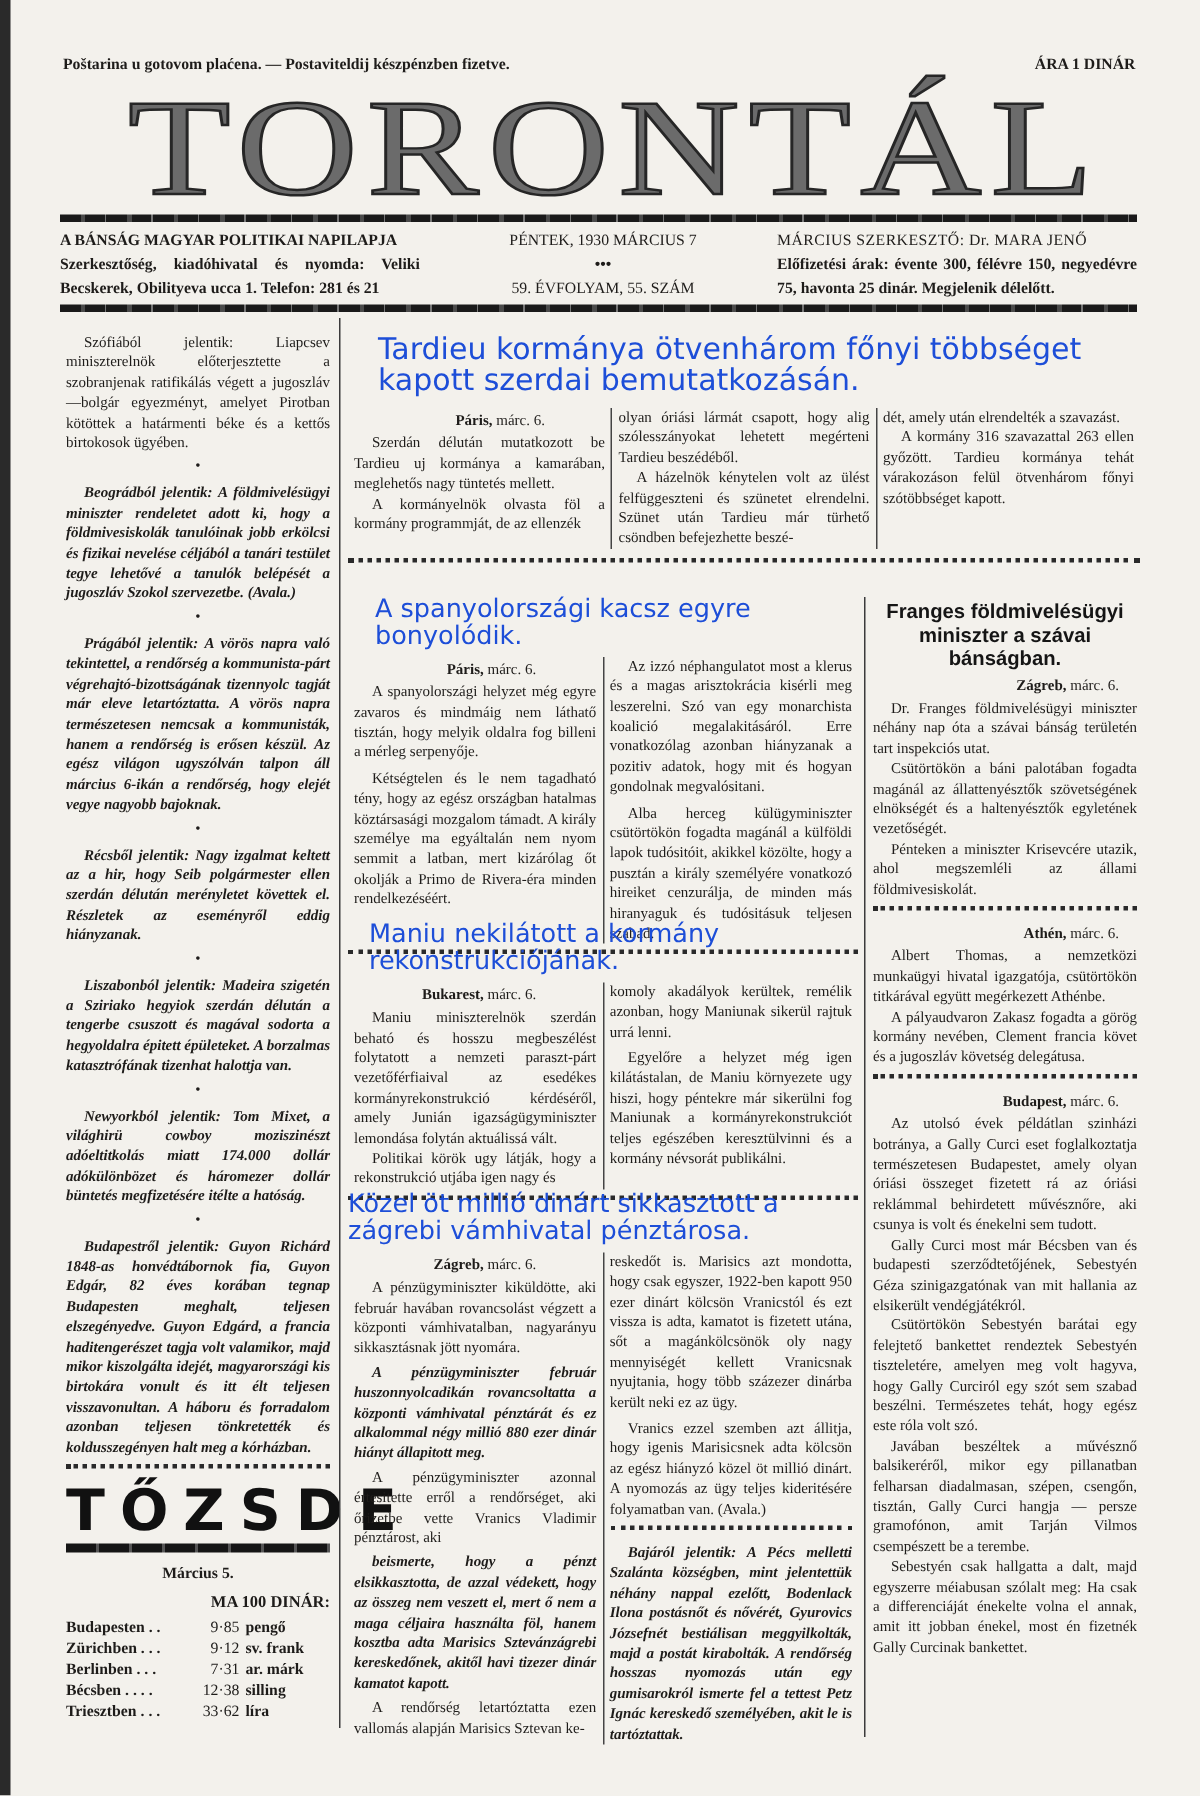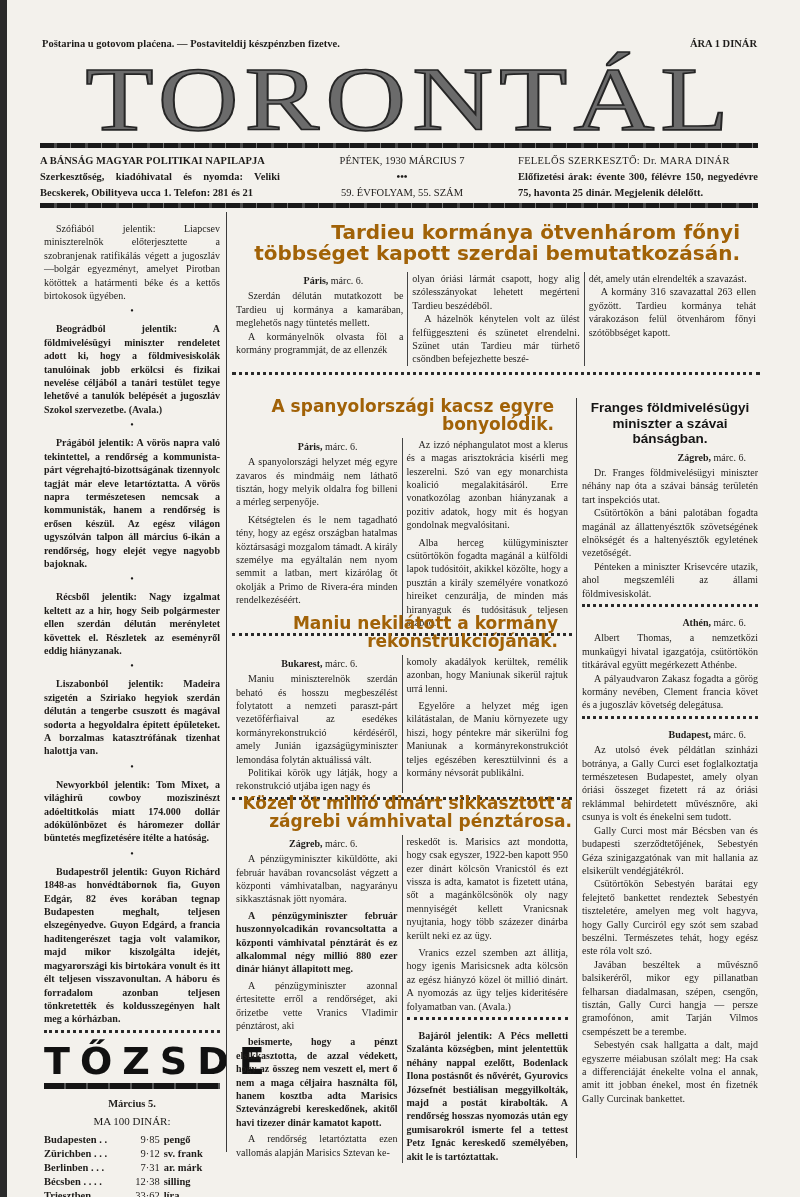--- a/index.html
+++ b/index.html
@@ -14,25 +14,25 @@
   .rule { height:5px; background:repeating-linear-gradient(90deg,#1a1a1a 0 14px,#4a4a4a 14px 17px,#1a1a1a 17px 30px,#777 30px 31px); }
   .rule.r1 { top:143px; left:40px; width:718px; }
   .rule.r2 { top:203px; left:40px; width:718px; }
   .info { top:153px; font-size:10.5px; line-height:16px; font-weight:bold; }
   .info.left { left:40px; width:240px; }
   .info.mid { left:322px; width:160px; text-align:center; font-weight:normal; }
   .info.right { left:518px; width:240px; text-align:justify; }
   .info.right .title { font-weight:normal; letter-spacing:.3px; }
   .col { position:absolute; font-size:10px; line-height:13.4px; text-align:justify; hyphens:manual; }
   .col p { margin:0; text-indent:12px; }
-  .col .bold { font-weight:bold; }
+  .col .bold { font-weight:bold;font-style:italic; }
   .vline { position:absolute; width:1px; background:#3b3b3b; }
   .bullet { text-align:center; font-size:10px; line-height:14px; margin:2px 0 4px; }
   .dots { height:3px; border-top:3px dotted #2a2a2a; margin:4px 0 6px; }
-  .h-big { font-family:"DejaVu Sans", sans-serif; font-weight:bold; text-align:right; color:#a16207; line-height:1.05; }
+  .h-big { font-family:"DejaVu Sans", sans-serif; font-weight:normal; text-align:left; color:#1d4ed8; line-height:1.05; }
   .h-cond { font-family:"Liberation Sans", sans-serif; font-weight:bold; text-align:center; line-height:1.15; color:#151515; }
   .dateline { text-align:right; padding-right:40px; margin:2px 0; font-size:10px; }
   .dateline b { font-weight:bold; }
   .subcols { display:flex; gap:0; }
   .subcols > div { flex:1; padding:0 4px; }
   .subcols > div + div { border-left:1px solid #444; }
   .tozsde { font-family:"DejaVu Sans", sans-serif; font-weight:bold; font-size:38px; letter-spacing:10px; text-align:center; color:#111; line-height:1; }
   .tozsde-rule { height:6px; background:repeating-linear-gradient(90deg,#151515 0 20px,#555 20px 22px); margin:3px 0 8px; }
   table.rates { border-collapse:collapse; width:100%; font-size:10.5px; }
   table.rates td { padding:1px 0; line-height:12px; }
@@ -55,21 +55,21 @@
 <div class="abs info left">
   <div>A BÁNSÁG MAGYAR POLITIKAI NAPILAPJA</div>
   <div style="text-align:justify;">Szerkesztőség, kiadóhivatal és nyomda: Veliki Becskerek, Obilityeva ucca 1. Telefon: 281 és 21</div>
 </div>
 <div class="abs info mid">
   <div>PÉNTEK, 1930 MÁRCIUS 7</div>
   <div style="font-weight:bold;">•••</div>
   <div>59. ÉVFOLYAM, 55. SZÁM</div>
 </div>
 <div class="abs info right">
-  <div class="title">FELELŐS SZERKESZTŐ: Dr. MARA DINÁR</div>
+  <div class="title">MÁRCIUS SZERKESZTŐ: Dr. MARA JENŐ</div>
   <div>Előfizetési árak: évente 300, félévre 150, negyedévre 75, havonta 25 dinár. Megjelenik délelőtt.</div>
 </div>
 <div class="abs rule r2"></div>
 
 <div class="col" style="left:44px; top:222px; width:176px;">
   <p><span>Szófiából jelentik:</span> <span>Liapcsev miniszterelnök előterjesztette a szobranjenak ratifikálás végett a jugoszláv—bolgár egyezményt, amelyet Pirotban kötöttek a határmenti béke és a kettős birtokosok ügyében.</span></p>
   <div class="bullet">•</div>
   <p class="bold"><span>Beográdból jelentik:</span> <span>A földmivelésügyi miniszter rendeletet adott ki, hogy a földmivesiskolák tanulóinak jobb erkölcsi és fizikai nevelése céljából a tanári testület tegye lehetővé a tanulók belépését a jugoszláv Szokol szervezetbe. (Avala.)</span></p>
   <div class="bullet">•</div>
   <p class="bold"><span>Prágából jelentik:</span> <span>A vörös napra való tekintettel, a rendőrség a kommunista-párt végrehajtó-bizottságának tizennyolc tagját már eleve letartóztatta. A vörös napra természetesen nemcsak a kommunisták, hanem a rendőrség is erősen készül. Az egész világon ugyszólván talpon áll március 6-ikán a rendőrség, hogy elejét vegye nagyobb bajoknak.</span></p>
@@ -78,21 +78,21 @@
   <div class="bullet">•</div>
   <p class="bold"><span>Liszabonból jelentik:</span> <span>Madeira szigetén a Sziriako hegyiok szerdán délután a tengerbe csuszott és magával sodorta a hegyoldalra épitett épületeket. A borzalmas katasztrófának tizenhat halottja van.</span></p>
   <div class="bullet">•</div>
   <p class="bold"><span>Newyorkból jelentik:</span> <span>Tom Mixet, a világhirü cowboy moziszinészt adóeltitkolás miatt 174.000 dollár adókülönbözet és háromezer dollár büntetés megfizetésére itélte a hatóság.</span></p>
   <div class="bullet">•</div>
   <p class="bold"><span>Budapestről jelentik:</span> <span>Guyon Richárd 1848-as honvédtábornok fia, Guyon Edgár, 82 éves korában tegnap Budapesten meghalt, teljesen elszegényedve. Guyon Edgárd, a francia haditengerészet tagja volt valamikor, majd mikor kiszolgálta idejét, magyarországi kis birtokára vonult és itt élt teljesen visszavonultan. A háboru és forradalom azonban teljesen tönkretették és koldusszegényen halt meg a kórházban.</span></p>
   <div class="dots"></div>
   <div class="tozsde">TŐZSDE</div>
   <div class="tozsde-rule"></div>
   <div style="text-align:center; font-weight:bold; font-size:10.5px;">Március 5.</div>
-  <div style="text-align:center; font-weight:normal; font-size:11px; margin:5px 0 4px;">MA 100 DINÁR:</div>
+  <div style="text-align:right; font-weight:bold; font-size:11px; margin:5px 0 4px;">MA 100 DINÁR:</div>
   <table class="rates">
     <tbody>
         <tr>
           <td class="city">Budapesten . .</td>
           <td class="val">9·85</td>
           <td class="cur">pengő</td>
         </tr>
     <tr>
           <td class="city">Zürichben . . .</td>
           <td class="val">9·12</td>

